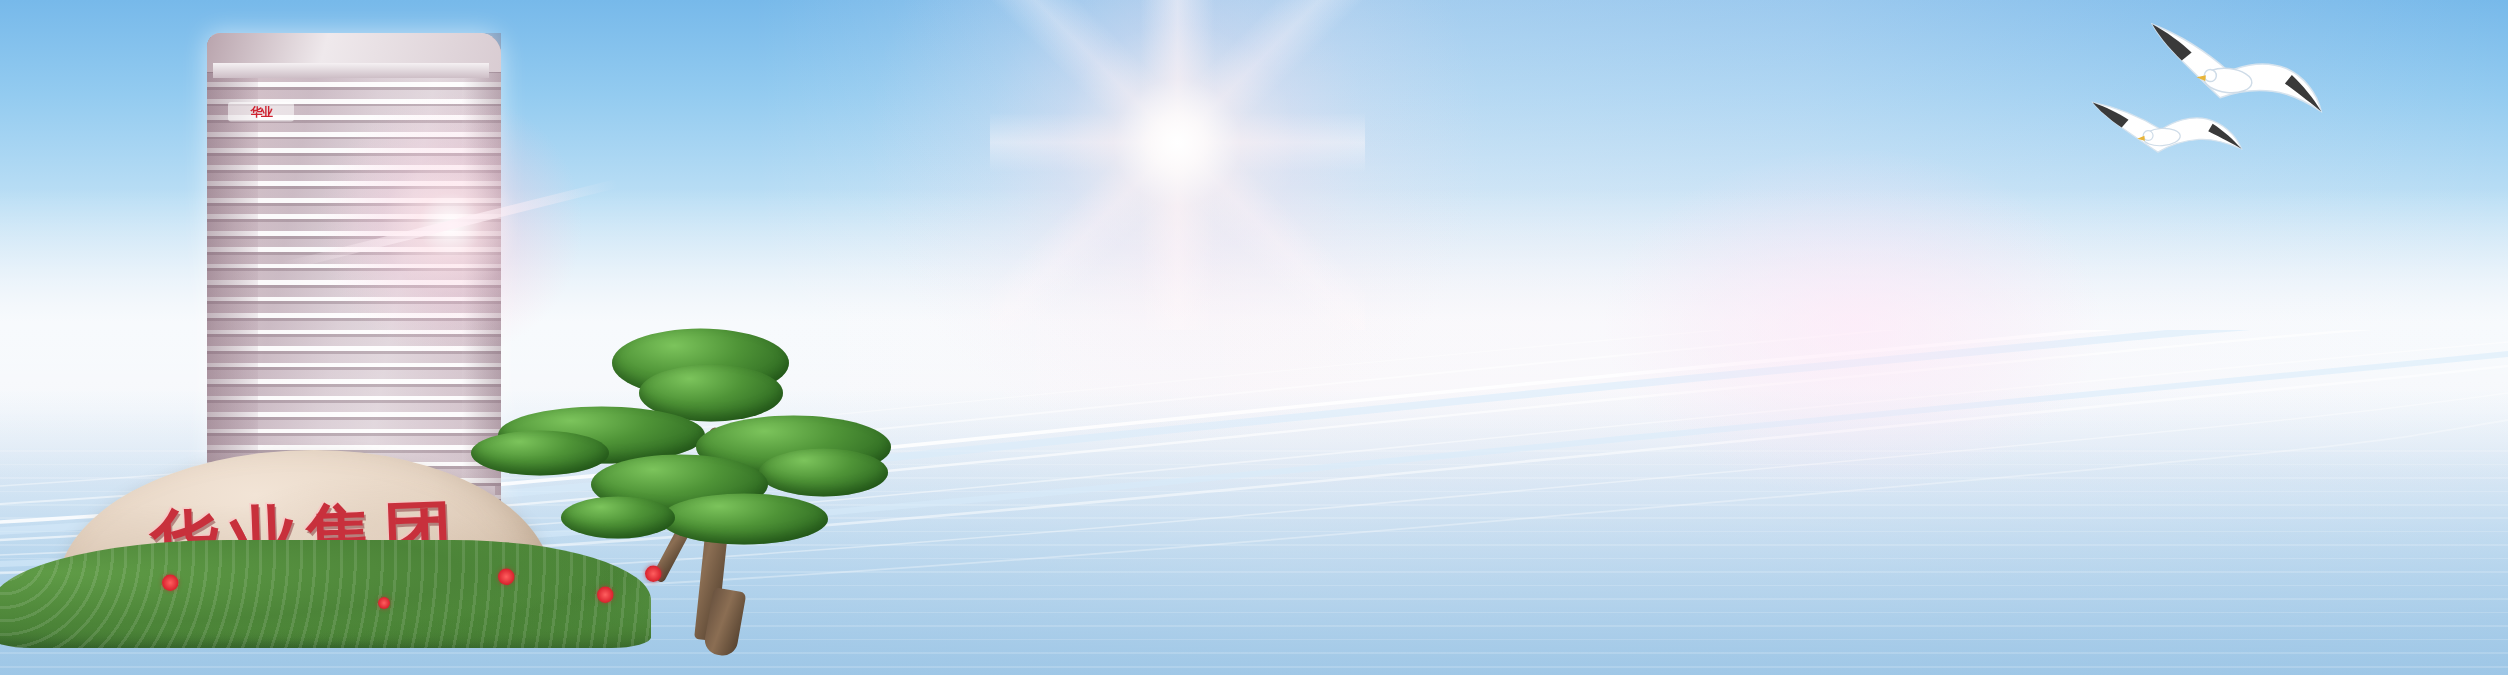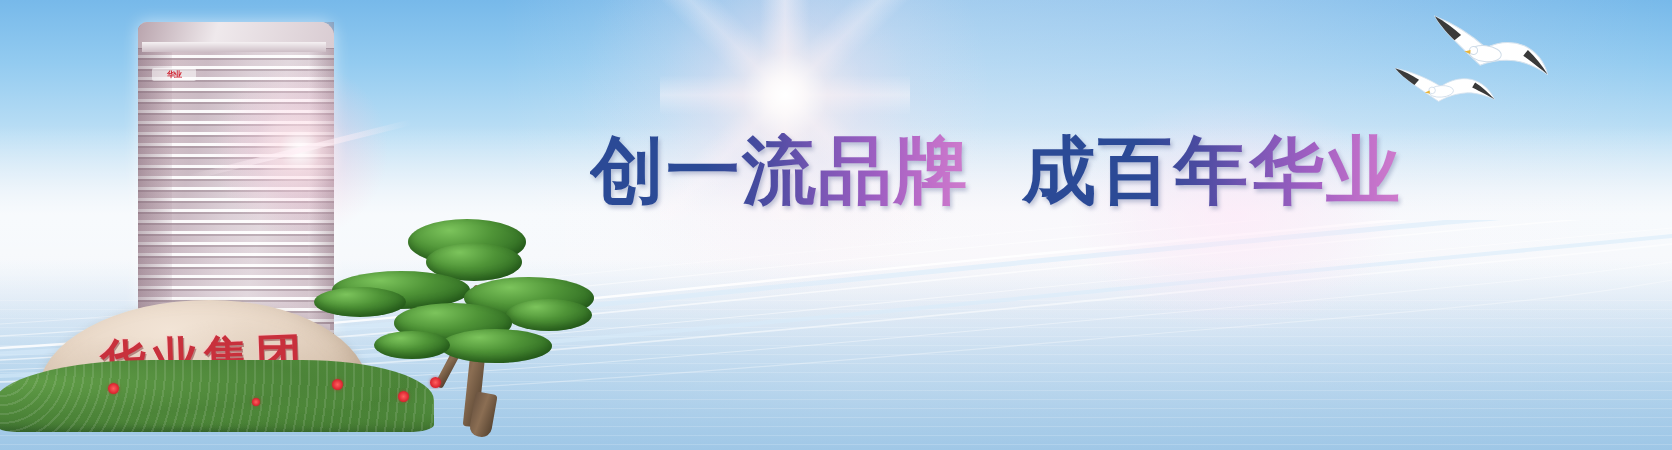--- a/index.html
+++ b/index.html
@@ -236,25 +236,20 @@
 
   <div class="hedge">
     <div class="hedge-tex"></div>
   </div>
   <div class="flower" style="left:108px;bottom:56px;"></div>
   <div class="flower" style="left:332px;bottom:60px;"></div>
   <div class="flower" style="left:398px;bottom:48px;"></div>
   <div class="flower" style="left:430px;bottom:62px;"></div>
   <div class="flower" style="left:252px;bottom:44px;width:8px;height:8px;"></div>
 
-  <div class="slogan">
-    <span class="seg">创一流品牌</span>
-    <span class="gap"></span>
-    <span class="seg">成百年华业</span>
-  </div>
 
   <div class="gull" style="left:1424px;top:12px;transform:rotate(6deg);">
     <svg width="130" height="70" viewBox="0 0 130 70">
       <path d="M8 10 C 30 16, 48 26, 62 36 C 72 30, 86 26, 100 30 C 112 34, 122 44, 126 56 C 114 50, 102 46, 92 46 C 78 46, 66 50, 58 54 C 50 48, 40 40, 30 32 C 20 24, 12 16, 8 10 Z" fill="#ffffff" stroke="#d6e3ee" stroke-width="1"></path>
       <path d="M8 10 C 18 14, 28 20, 36 26 L 30 32 C 20 24, 12 16, 8 10 Z" fill="#3a3a3a"></path>
       <path d="M126 56 C 120 48, 112 40, 104 34 L 100 40 C 110 46, 120 52, 126 56 Z" fill="#3a3a3a"></path>
       <ellipse cx="62" cy="42" rx="16" ry="8" fill="#ffffff" stroke="#cfdce8" stroke-width="1"></ellipse>
       <circle cx="50" cy="40" r="4" fill="#ffffff" stroke="#cfdce8" stroke-width="1"></circle>
       <path d="M47 40 l -6 2 l 6 2 z" fill="#e8b53a"></path>
     </svg>

